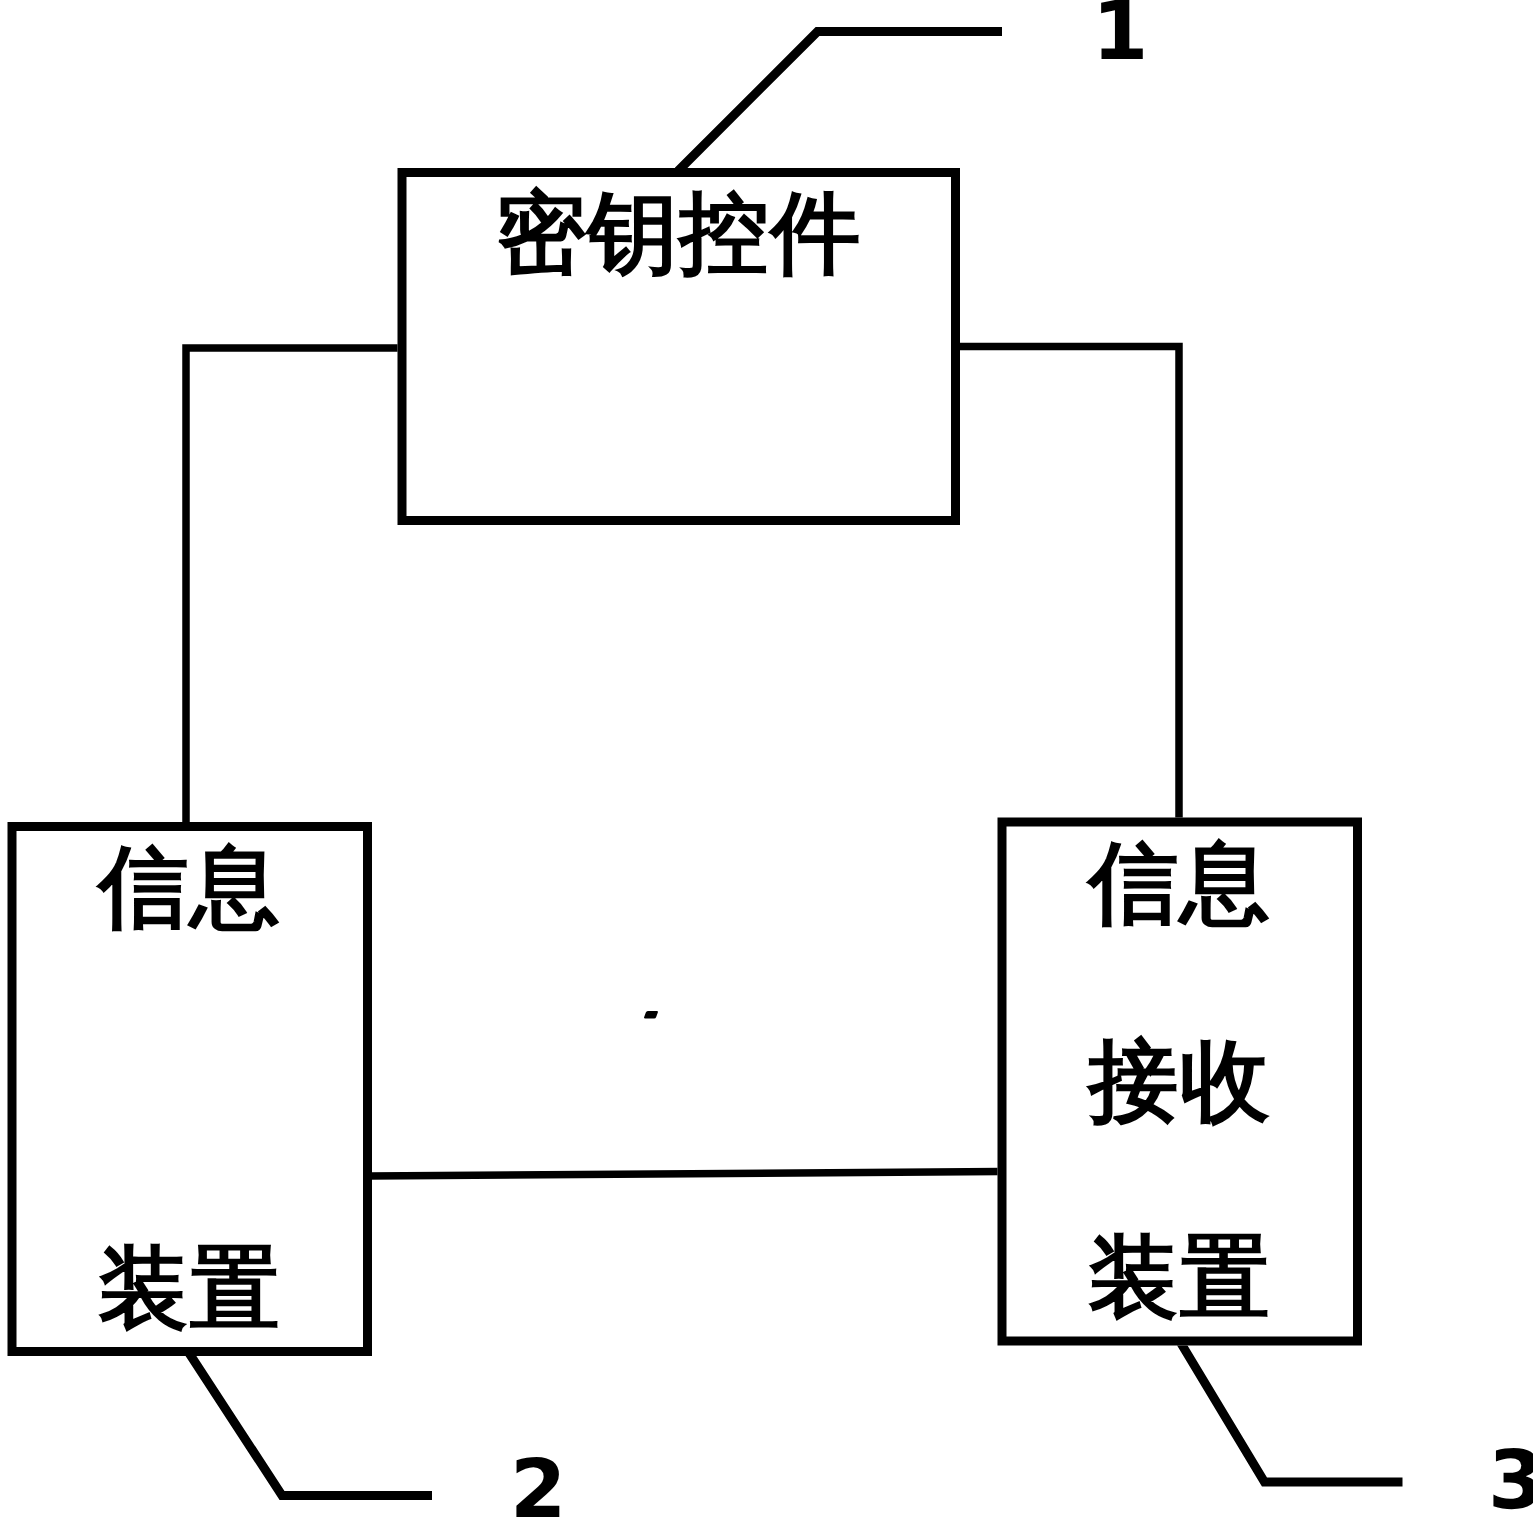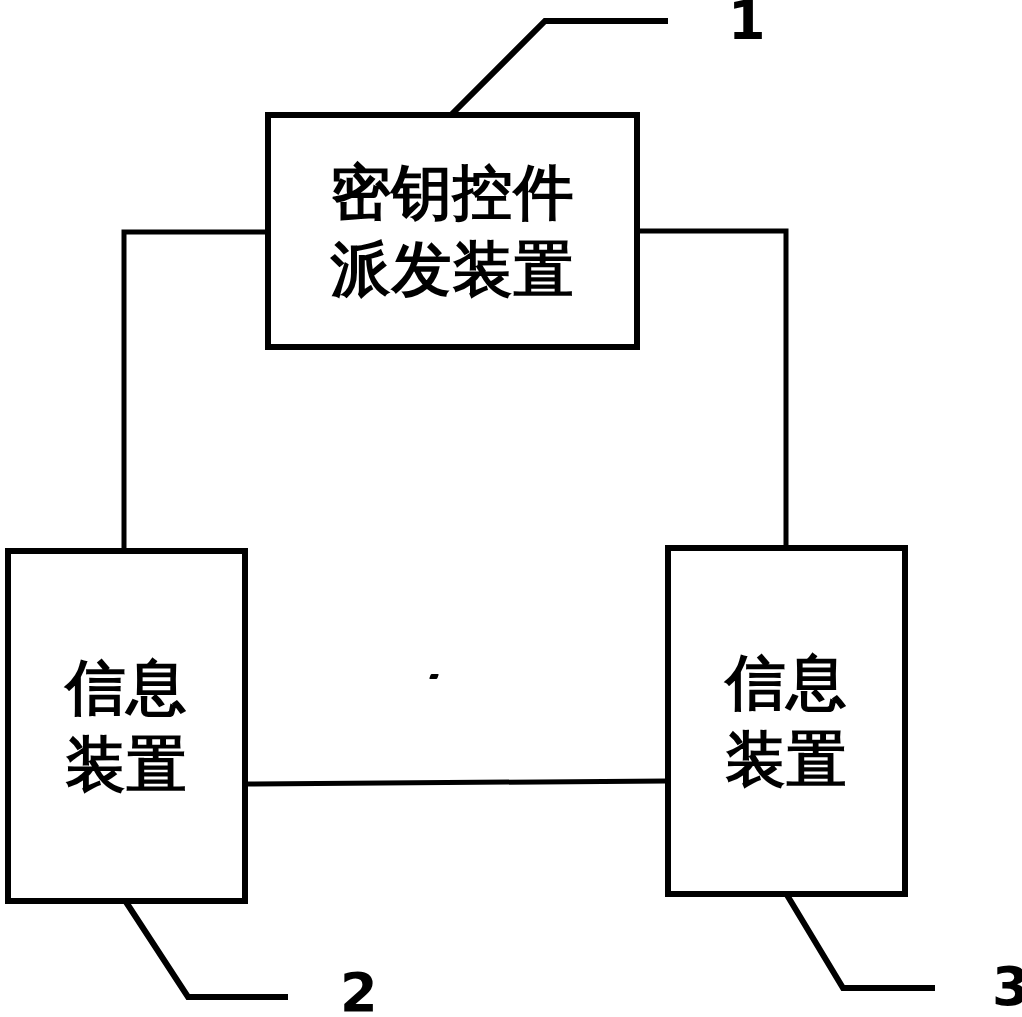--- a/index.html
+++ b/index.html
@@ -33,21 +33,21 @@
   }
   .connector { stroke-width: 5px; }
   .leader    { stroke-width: 6px; }
 
   .box {
     position: absolute;
     border: 6px solid #000000;
     background: #ffffff;
     display: flex;
     flex-direction: column;
-    justify-content: center;
+    justify-content: space-between;
     align-items: center;
     font-weight: bold;
     text-align: center;
   }
   .box .box-line {
     display: block;
     font-size: 60px;
     line-height: 77px;
     letter-spacing: 1px;
     white-space: nowrap;
@@ -108,30 +108,30 @@
 
     <polyline class="leader" points="452,114 545,21 668,21"></polyline>
 
     <polyline class="leader" points="126,902 188,997 288,997"></polyline>
 
     <polyline class="leader" points="787,895 843,988 935,988"></polyline>
   </svg>
 
   <div class="box box-top">
     <span class="box-line">密钥控件</span>
-    <span class="box-line">派发装置</span>
   </div>
 
   <div class="box box-left">
     <span class="box-line">信息</span>
     <span class="box-line">装置</span>
   </div>
 
   <div class="box box-right">
     <span class="box-line">信息</span>
+    <span class="box-line">接收</span>
     <span class="box-line">装置</span>
   </div>
 
   <div class="callout callout-1">1</div>
   <div class="callout callout-2">2</div>
   <div class="callout callout-3">3</div>
 
   <div class="speck"></div>
 
 </div>

